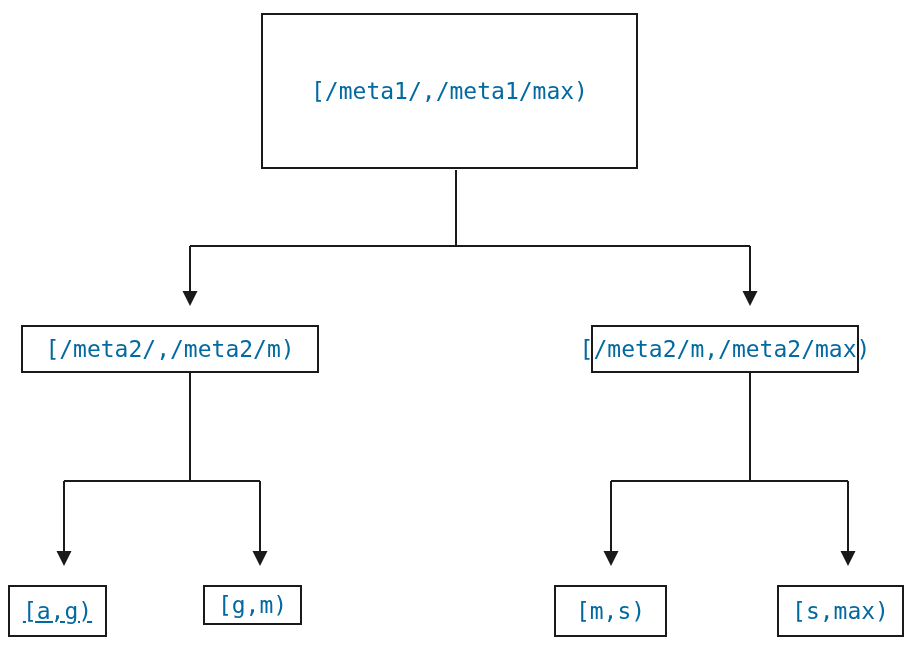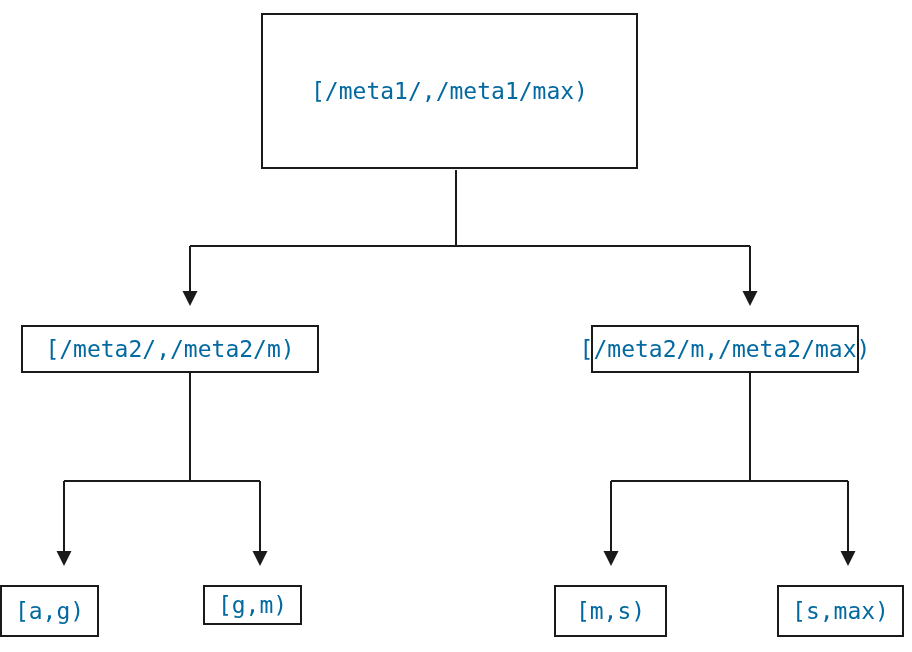--- a/index.html
+++ b/index.html
@@ -32,21 +32,21 @@
     align-items: center;
     justify-content: center;
     color: #0369a1;
     font-size: 23px;
     line-height: 1;
     white-space: pre;
   }
   .node-root      { left: 261px; top: 13px;  width: 377px; height: 156px; }
   .node-meta2-l   { left: 21px;  top: 325px; width: 298px; height: 48px; text-align: right; }
   .node-meta2-r   { left: 583px; top: 325px; width: 268px; height: 48px; margin-left: 8px; }
-  .node-leaf-ag   { left: 0;   top: 585px; width: 99px;  height: 52px; }
+  .node-leaf-ag   { left: 8px;   top: 585px; width: 99px;  height: 52px; text-decoration: underline; }
   .node-leaf-gm   { left: 203px; top: 585px; width: 99px;  height: 40px; }
   .node-leaf-ms   { left: 554px; top: 585px; width: 113px;  height: 52px; }
   .node-leaf-smax { left: 777px; top: 585px; width: 127px; height: 52px; }
 </style>
 </head>
 <body>
 
 <div class="canvas">
 
   <svg class="connectors" viewBox="0 0 912 652" xmlns="http://www.w3.org/2000/svg">

